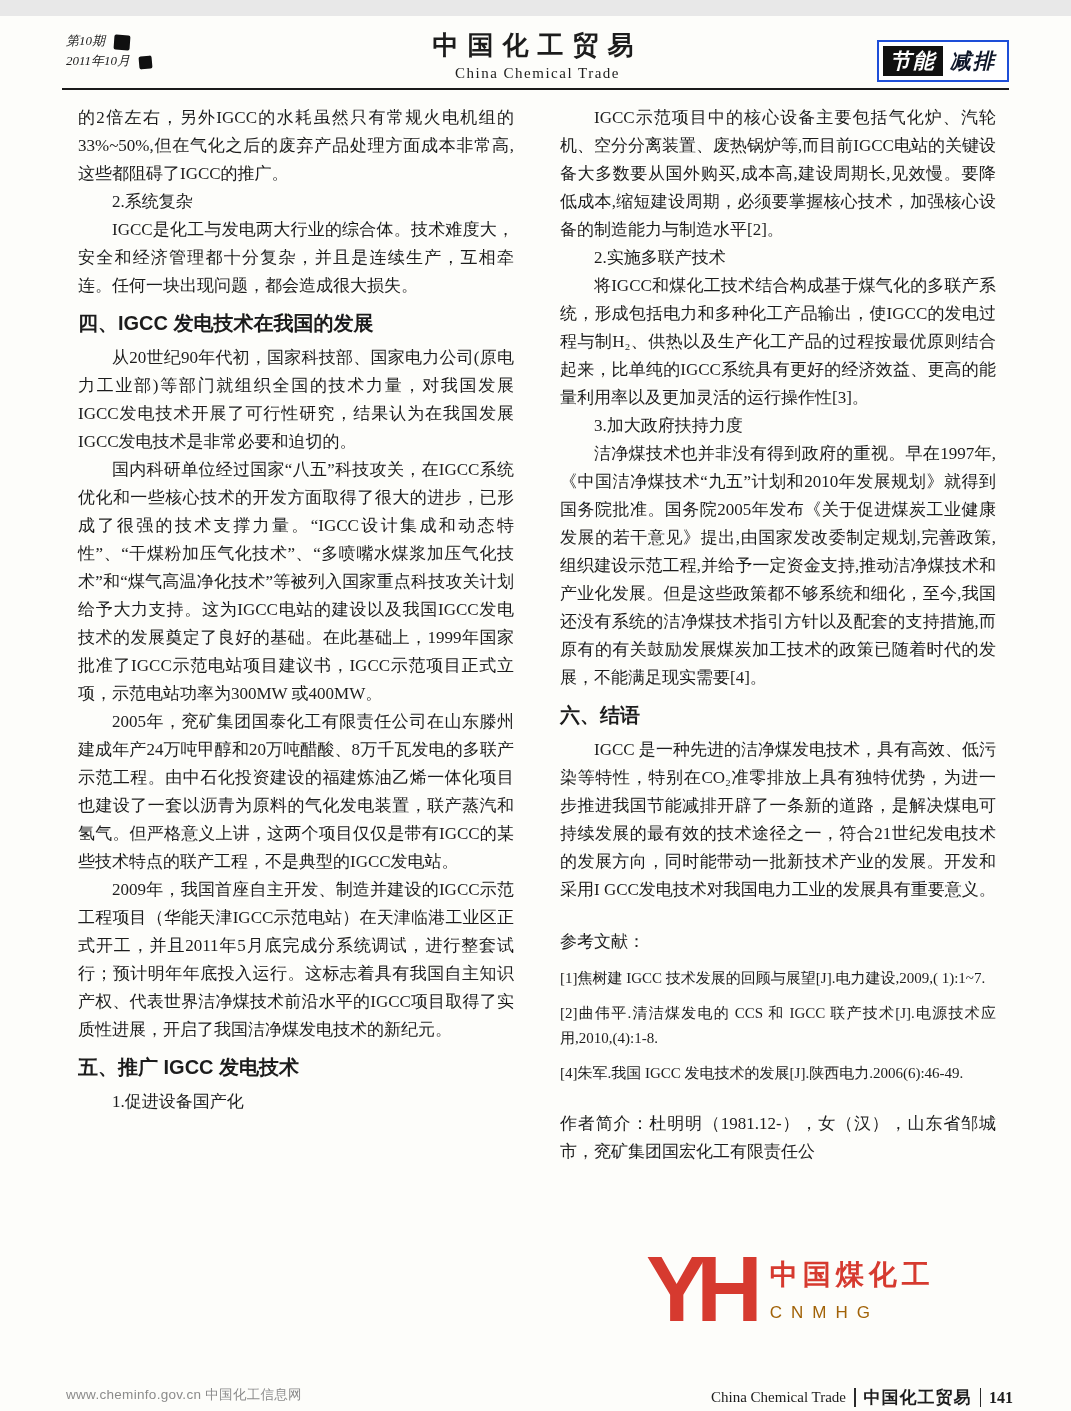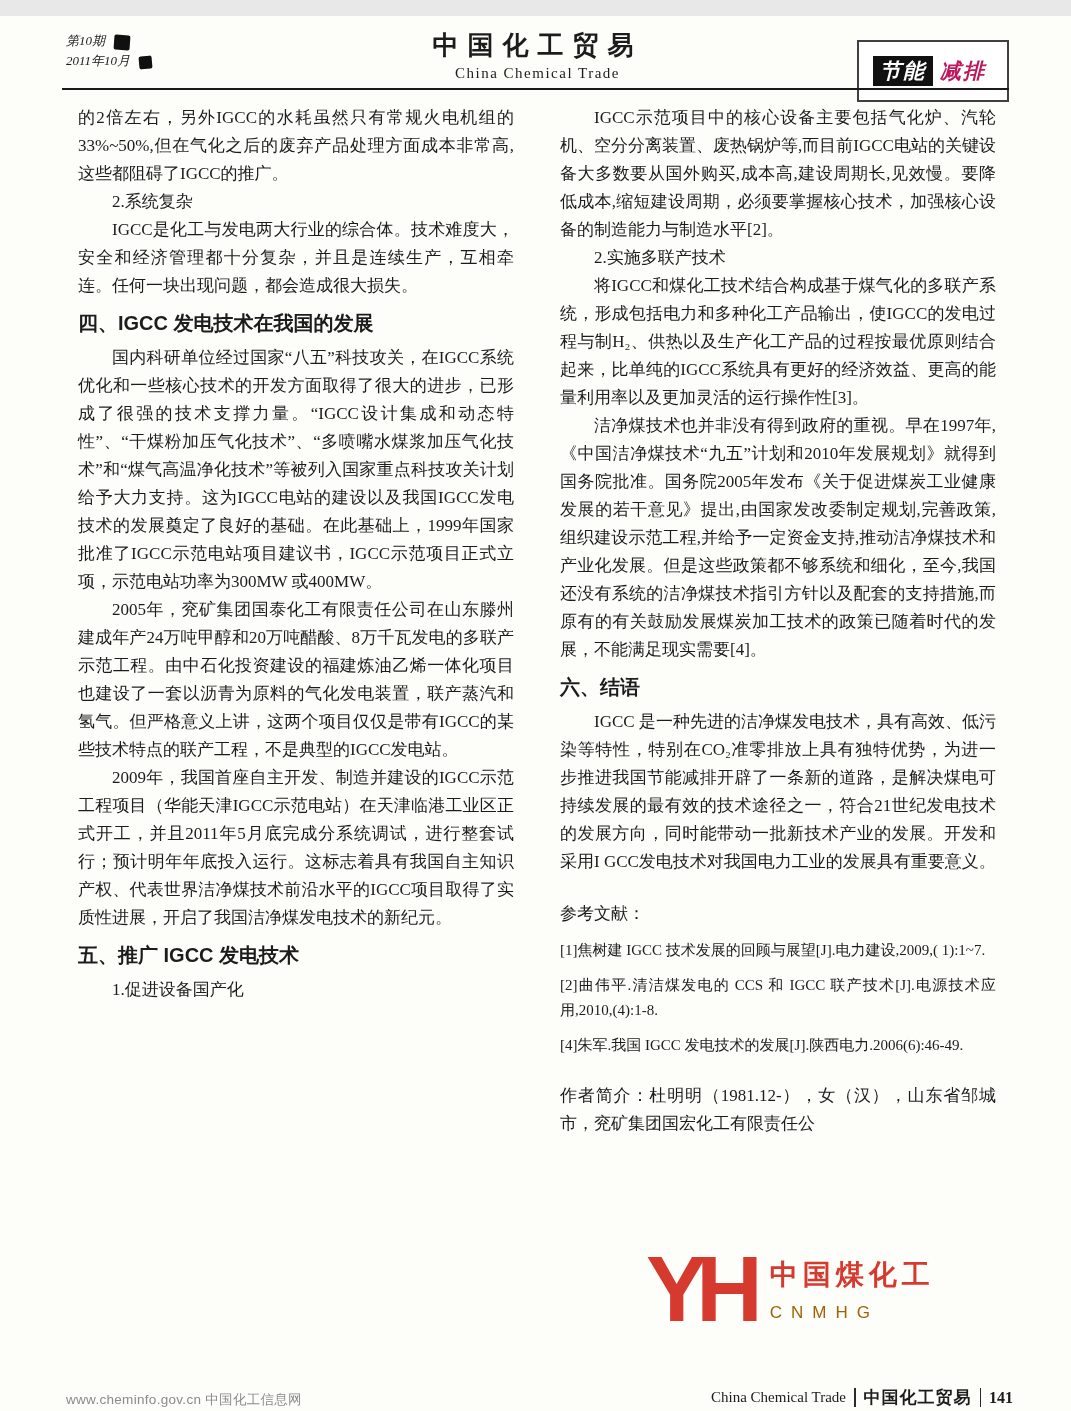--- a/index.html
+++ b/index.html
@@ -9,26 +9,26 @@
   
   .header{position:absolute;top:12px;left:66px;right:62px;height:54px;}
   .issue{position:absolute;left:0;top:3px;font-size:13px;font-style:italic;line-height:20px;}
   .issue-line{white-space:nowrap;}
   .stamp{display:inline-block;background:#101010;vertical-align:middle;margin-left:9px;border-radius:2px;}
   .s1{width:16px;height:15px;transform:rotate(4deg);}
   .s2{width:13px;height:13px;transform:rotate(-5deg);}
   .masthead{position:absolute;left:0;right:0;top:0;text-align:center;}
   .title-zh{font-size:26px;font-weight:700;letter-spacing:9px;}
   .title-en{font-size:15px;letter-spacing:1.5px;margin-top:2px;}
-  .badge{position:absolute;right:0;top:12px;display:flex;align-items:stretch;border:2px solid #404040;
-         padding:14px;background:#fff;}
+  .badge{position:absolute;right:0;top:12px;display:flex;align-items:stretch;border:2px solid #1d4ed8;
+         padding:4px;background:#fff;}
   .badge span{font-family:"Liberation Sans",sans-serif;font-weight:900;font-style:italic;
               font-size:21px;line-height:30px;padding:0 7px;letter-spacing:2px;}
   .badge-dark{background:#111;color:#fff;}
-  .badge-light{color:#be185d;}
+  .badge-light{color:#0f172a;}
   .rule{position:absolute;top:72px;left:62px;right:62px;border-top:2px solid #1b1b1b;}
 
   
   .columns{position:absolute;top:88px;left:78px;display:flex;gap:46px;}
   .col{width:436px;}
   .blk{font-size:17px;line-height:28px;text-align:justify;text-justify:inter-ideograph;margin:0;}
   .p{text-indent:2em;}
   .cont{text-indent:0;}
   .sub{text-indent:2em;}
   .h2{text-align:left;text-indent:0;font-family:"Liberation Sans",sans-serif;font-weight:700;
@@ -41,21 +41,21 @@
   .logo{position:absolute;left:646px;top:1222px;width:354px;height:102px;background:#fdfdfa;
         display:flex;align-items:center;}
   .logo-mark{color:#d63a2f;font-family:"Liberation Sans",sans-serif;font-weight:900;
              font-size:92px;line-height:92px;letter-spacing:-11px;padding-right:18px;}
   .logo-text{display:flex;flex-direction:column;gap:9px;font-family:"Liberation Sans",sans-serif;}
   .logo-zh{color:#d63a2f;font-size:28px;font-weight:700;letter-spacing:5px;}
   .logo-en{color:#a16207;font-size:17px;letter-spacing:9px;}
 
   
   .footer{position:absolute;left:66px;right:58px;bottom:18px;display:flex;
-          justify-content:space-between;align-items:flex-end;}
+          justify-content:space-between;align-items:flex-start;}
   .footer-left{color:#8b8b8b;font-size:13.5px;font-family:"Liberation Sans",sans-serif;letter-spacing:.3px;}
   .footer-right{display:flex;align-items:center;gap:8px;}
   .f-en{font-size:15px;}
   .vbar{width:1.5px;height:19px;background:#2a2a2a;}
   .f-zh{font-size:17px;font-weight:700;letter-spacing:1px;}
   .f-page{font-size:16px;font-weight:600;}
 </style>
 </head>
 <body>
 
@@ -81,30 +81,32 @@
   </header>
 
   <div class="rule"></div>
 
   <main class="columns">
     <section class="col">
         <div class="blk cont">的2倍左右，另外IGCC的水耗虽然只有常规火电机组的33%~50%,但在气化之后的废弃产品处理方面成本非常高,这些都阻碍了IGCC的推广。</div>
         <div class="blk sub">2.系统复杂</div>
         <div class="blk p">IGCC是化工与发电两大行业的综合体。技术难度大，安全和经济管理都十分复杂，并且是连续生产，互相牵连。任何一块出现问题，都会造成很大损失。</div>
         <div class="blk h2">四、IGCC 发电技术在我国的发展</div>
+        <div class="blk p">从20世纪90年代初，国家科技部、国家电力公司(原电力工业部)等部门就组织全国的技术力量，对我国发展IGCC发电技术开展了可行性研究，结果认为在我国发展IGCC发电技术是非常必要和迫切的。</div>
         <div class="blk p">国内科研单位经过国家“八五”科技攻关，在IGCC系统优化和一些核心技术的开发方面取得了很大的进步，已形成了很强的技术支撑力量。“IGCC设计集成和动态特性”、“干煤粉加压气化技术”、“多喷嘴水煤浆加压气化技术”和“煤气高温净化技术”等被列入国家重点科技攻关计划给予大力支持。这为IGCC电站的建设以及我国IGCC发电技术的发展奠定了良好的基础。在此基础上，1999年国家批准了IGCC示范电站项目建议书，IGCC示范项目正式立项，示范电站功率为300MW 或400MW。</div>
         <div class="blk p">2005年，兖矿集团国泰化工有限责任公司在山东滕州建成年产24万吨甲醇和20万吨醋酸、8万千瓦发电的多联产示范工程。由中石化投资建设的福建炼油乙烯一体化项目也建设了一套以沥青为原料的气化发电装置，联产蒸汽和氢气。但严格意义上讲，这两个项目仅仅是带有IGCC的某些技术特点的联产工程，不是典型的IGCC发电站。</div>
         <div class="blk p">2009年，我国首座自主开发、制造并建设的IGCC示范工程项目（华能天津IGCC示范电站）在天津临港工业区正式开工，并且2011年5月底完成分系统调试，进行整套试行；预计明年年底投入运行。这标志着具有我国自主知识产权、代表世界洁净煤技术前沿水平的IGCC项目取得了实质性进展，开启了我国洁净煤发电技术的新纪元。</div>
         <div class="blk h2">五、推广 IGCC 发电技术</div>
         <div class="blk sub">1.促进设备国产化</div>
       </section>
     <section class="col">
         <div class="blk p">IGCC示范项目中的核心设备主要包括气化炉、汽轮机、空分分离装置、废热锅炉等,而目前IGCC电站的关键设备大多数要从国外购买,成本高,建设周期长,见效慢。要降低成本,缩短建设周期，必须要掌握核心技术，加强核心设备的制造能力与制造水平[2]。</div>
         <div class="blk sub">2.实施多联产技术</div>
         <div class="blk p">将IGCC和煤化工技术结合构成基于煤气化的多联产系统，形成包括电力和多种化工产品输出，使IGCC的发电过程与制H₂、供热以及生产化工产品的过程按最优原则结合起来，比单纯的IGCC系统具有更好的经济效益、更高的能量利用率以及更加灵活的运行操作性[3]。</div>
+        <div class="blk sub">3.加大政府扶持力度</div>
         <div class="blk p">洁净煤技术也并非没有得到政府的重视。早在1997年,《中国洁净煤技术“九五”计划和2010年发展规划》就得到国务院批准。国务院2005年发布《关于促进煤炭工业健康发展的若干意见》提出,由国家发改委制定规划,完善政策,组织建设示范工程,并给予一定资金支持,推动洁净煤技术和产业化发展。但是这些政策都不够系统和细化，至今,我国还没有系统的洁净煤技术指引方针以及配套的支持措施,而原有的有关鼓励发展煤炭加工技术的政策已随着时代的发展，不能满足现实需要[4]。</div>
         <div class="blk h2">六、结语</div>
         <div class="blk p">IGCC 是一种先进的洁净煤发电技术，具有高效、低污染等特性，特别在CO₂准零排放上具有独特优势，为进一步推进我国节能减排开辟了一条新的道路，是解决煤电可持续发展的最有效的技术途径之一，符合21世纪发电技术的发展方向，同时能带动一批新技术产业的发展。开发和采用I GCC发电技术对我国电力工业的发展具有重要意义。</div>
         <div class="blk label">参考文献：</div>
         <div class="blk ref">[1]焦树建 IGCC 技术发展的回顾与展望[J].电力建设,2009,( 1):1~7.</div>
         <div class="blk ref">[2]曲伟平.清洁煤发电的 CCS 和 IGCC 联产技术[J].电源技术应用,2010,(4):1-8.</div>
         <div class="blk ref">[4]朱军.我国 IGCC 发电技术的发展[J].陕西电力.2006(6):46-49.</div>
         <div class="blk bio">作者简介：杜明明（1981.12-），女（汉），山东省邹城市，兖矿集团国宏化工有限责任公</div>
       </section>
   </main>

